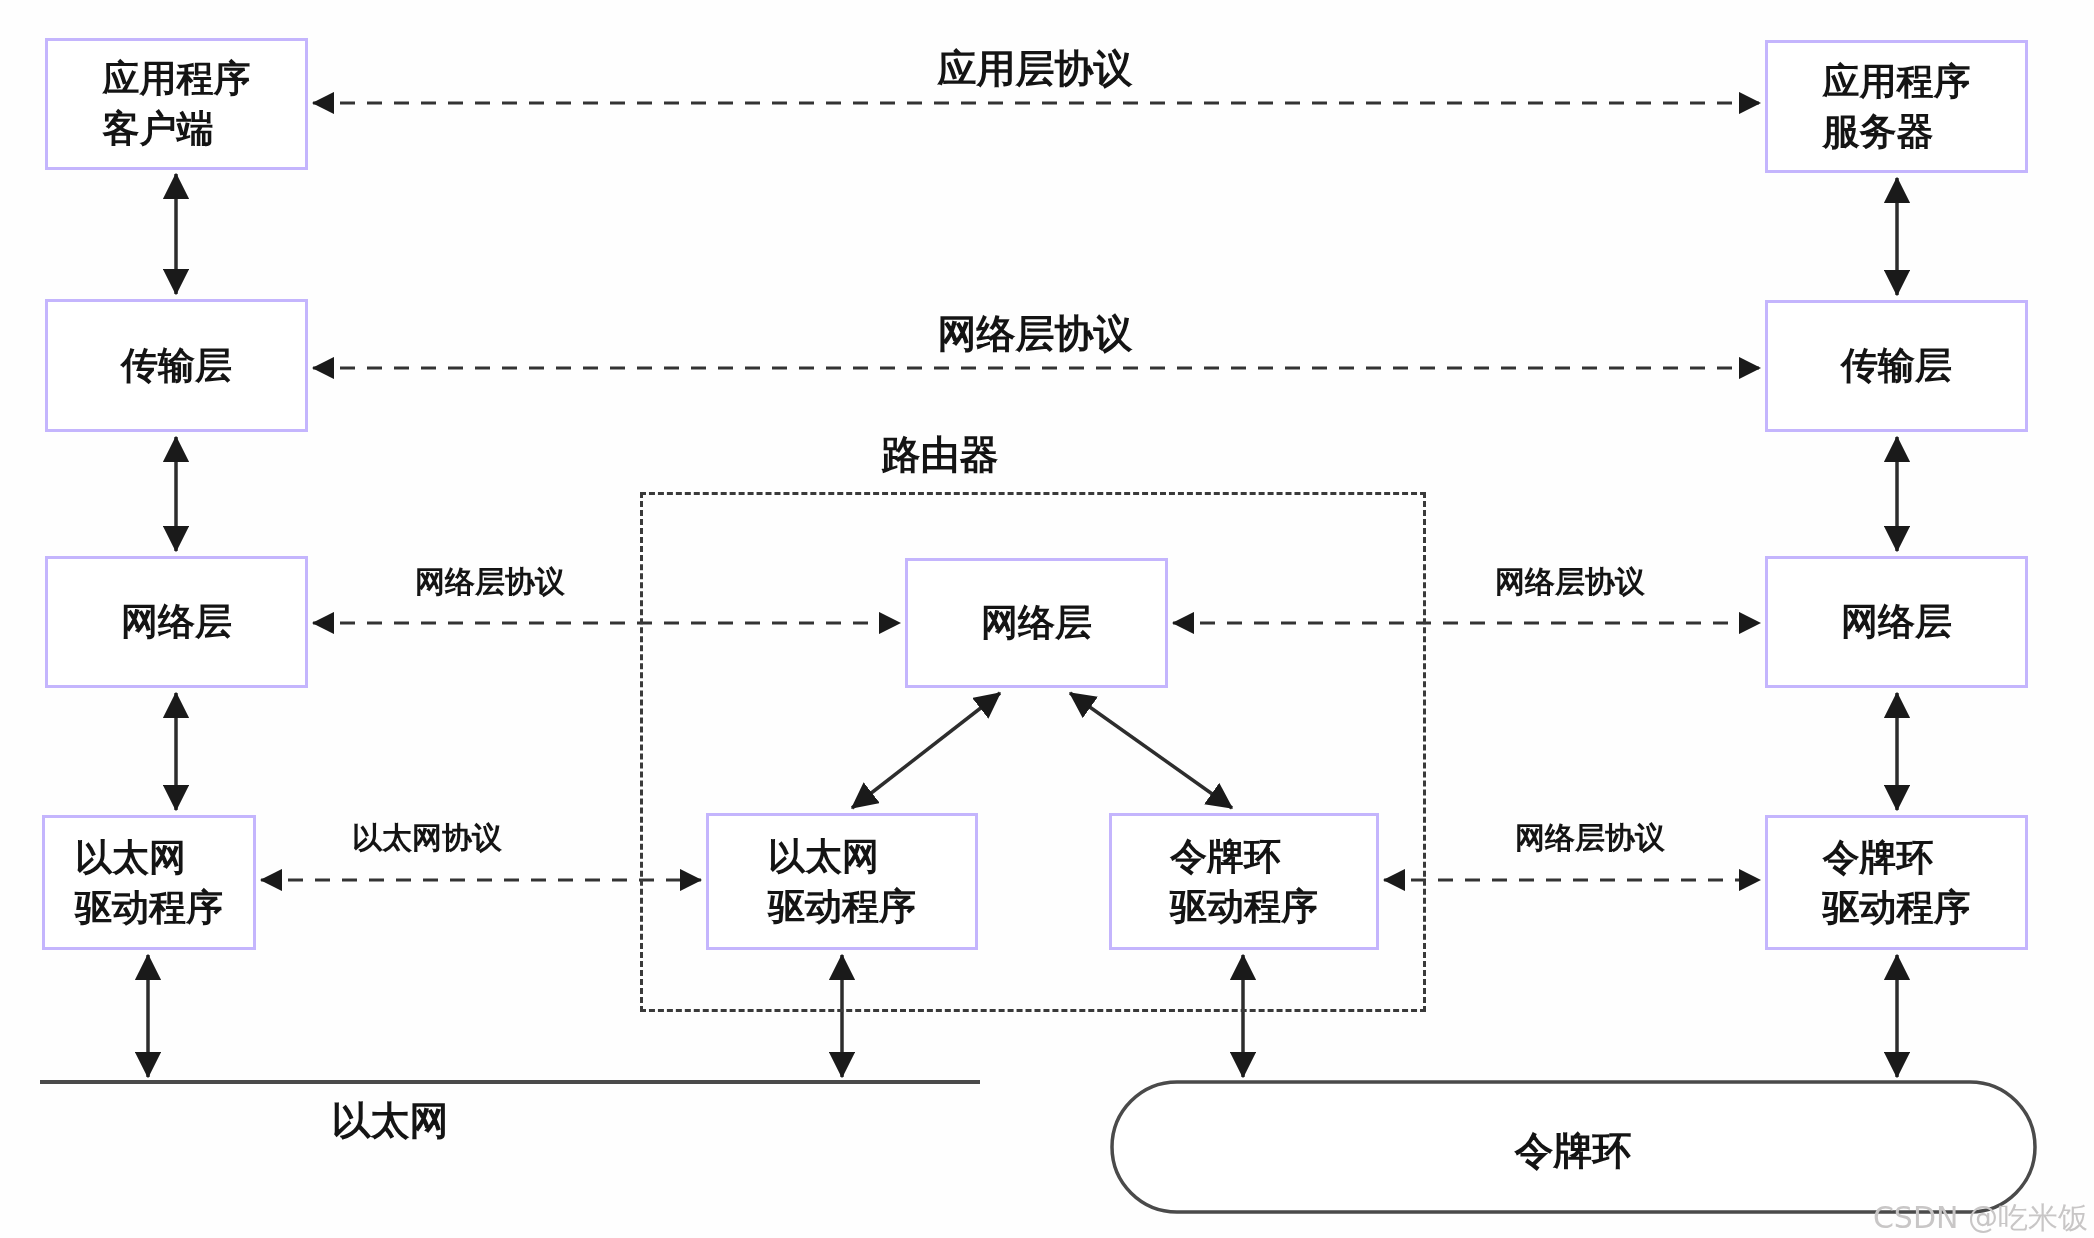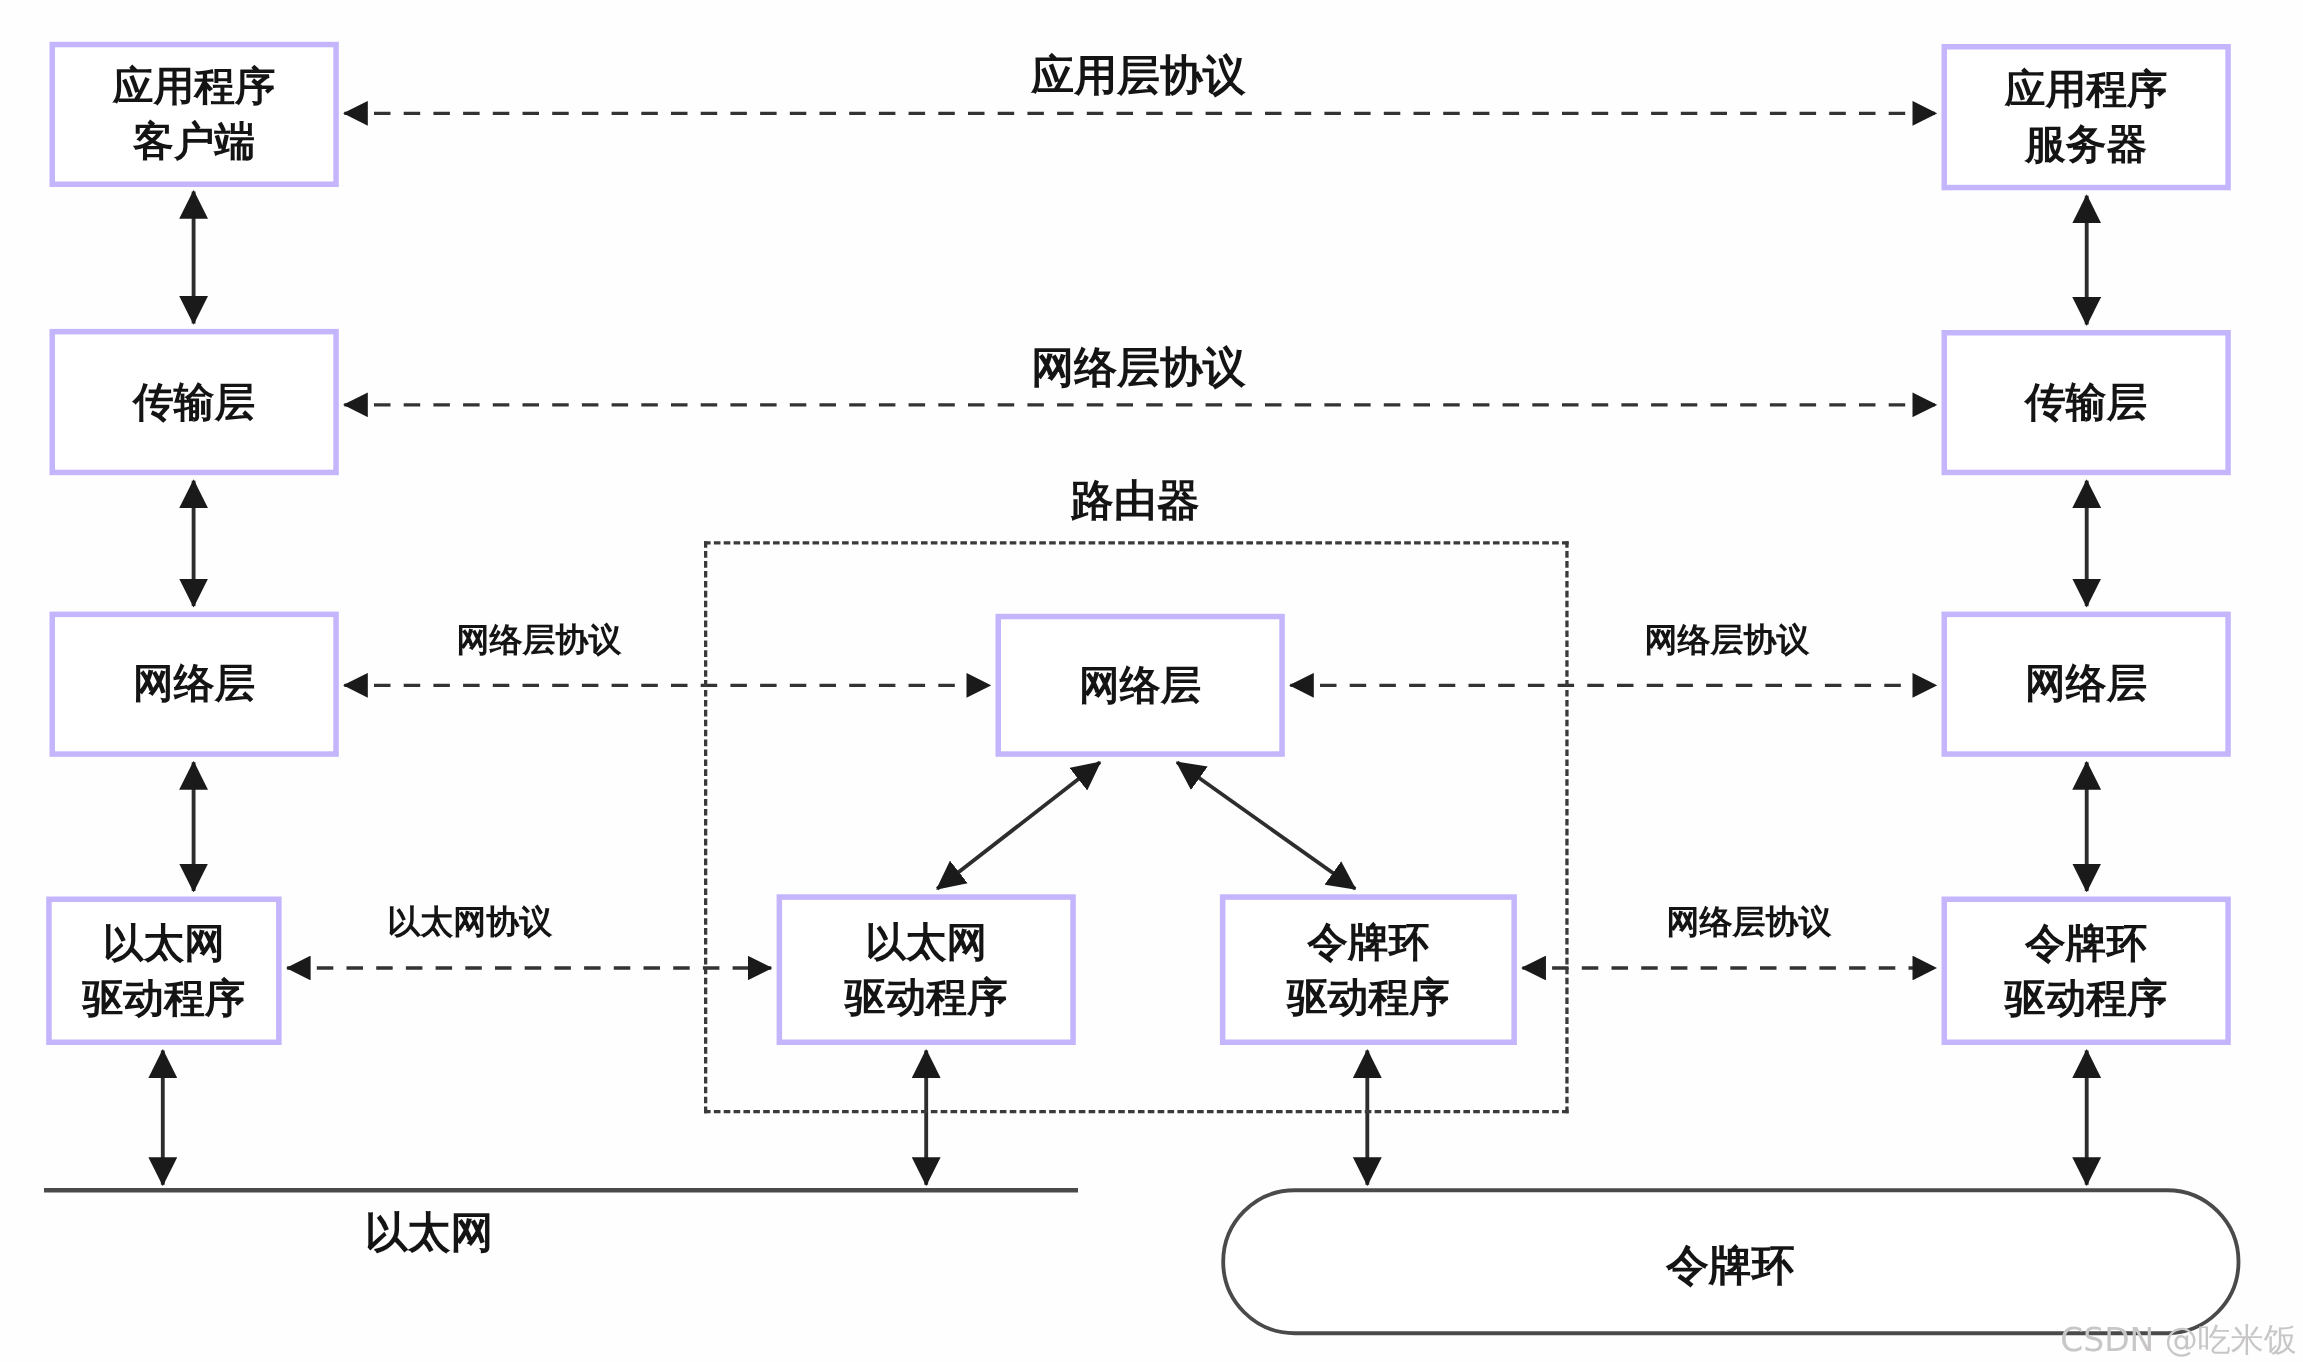--- a/index.html
+++ b/index.html
@@ -7,24 +7,24 @@
     position:relative;
     width:2094px;height:1238px;
     background:#fefefe;
     font-family:"DejaVu Sans","Liberation Sans",sans-serif;
     overflow:hidden;
   }
   #connectors{position:absolute;left:0;top:0;width:2094px;height:1238px;}
   .box{
     position:absolute;
     box-sizing:border-box;
-    border:5px solid #c4b5fd;
+    border:3px solid #c4b5fd;
     background:#ffffff;
     display:flex;align-items:center;justify-content:center;
-    text-align:center;
+    text-align:left;
     font-size:37px;font-weight:bold;color:#141414;
     line-height:1.35;
     white-space:pre-line;
     z-index:2;
   }
   .lbl{
     position:absolute;
     transform:translateX(-50%);
     text-align:center;
     font-size:39px;font-weight:bold;color:#141414;
@@ -104,21 +104,21 @@
 驱动程序</div>
 
   <div class="box" style="left:905px;top:558px;width:263px;height:130px;">网络层</div>
   <div class="box" style="left:706px;top:813px;width:272px;height:137px;">以太网
 驱动程序</div>
   <div class="box" style="left:1109px;top:813px;width:270px;height:137px;">令牌环
 驱动程序</div>
 
   <div class="lbl" style="left:1035px;top:42px;">应用层协议</div>
   <div class="lbl" style="left:1035px;top:307px;">网络层协议</div>
-  <div class="lbl" style="left:1032px;top:428px;">路由器</div>
+  <div class="lbl" style="left:940px;top:428px;">路由器</div>
   <div class="lbl net-label" style="left:490px;top:562px;">网络层协议</div>
   <div class="lbl net-label" style="left:1570px;top:562px;">网络层协议</div>
   <div class="lbl net-label" style="left:390px;top:818px;margin-left:37px;">以太网协议</div>
   <div class="lbl net-label" style="left:1590px;top:818px;">网络层协议</div>
   <div class="lbl" style="left:390px;top:1094px;">以太网</div>
   <div class="lbl" style="left:1573px;top:1124px;">令牌环</div>
 
   <div class="watermark">CSDN @吃米饭</div>
 
 </div>

